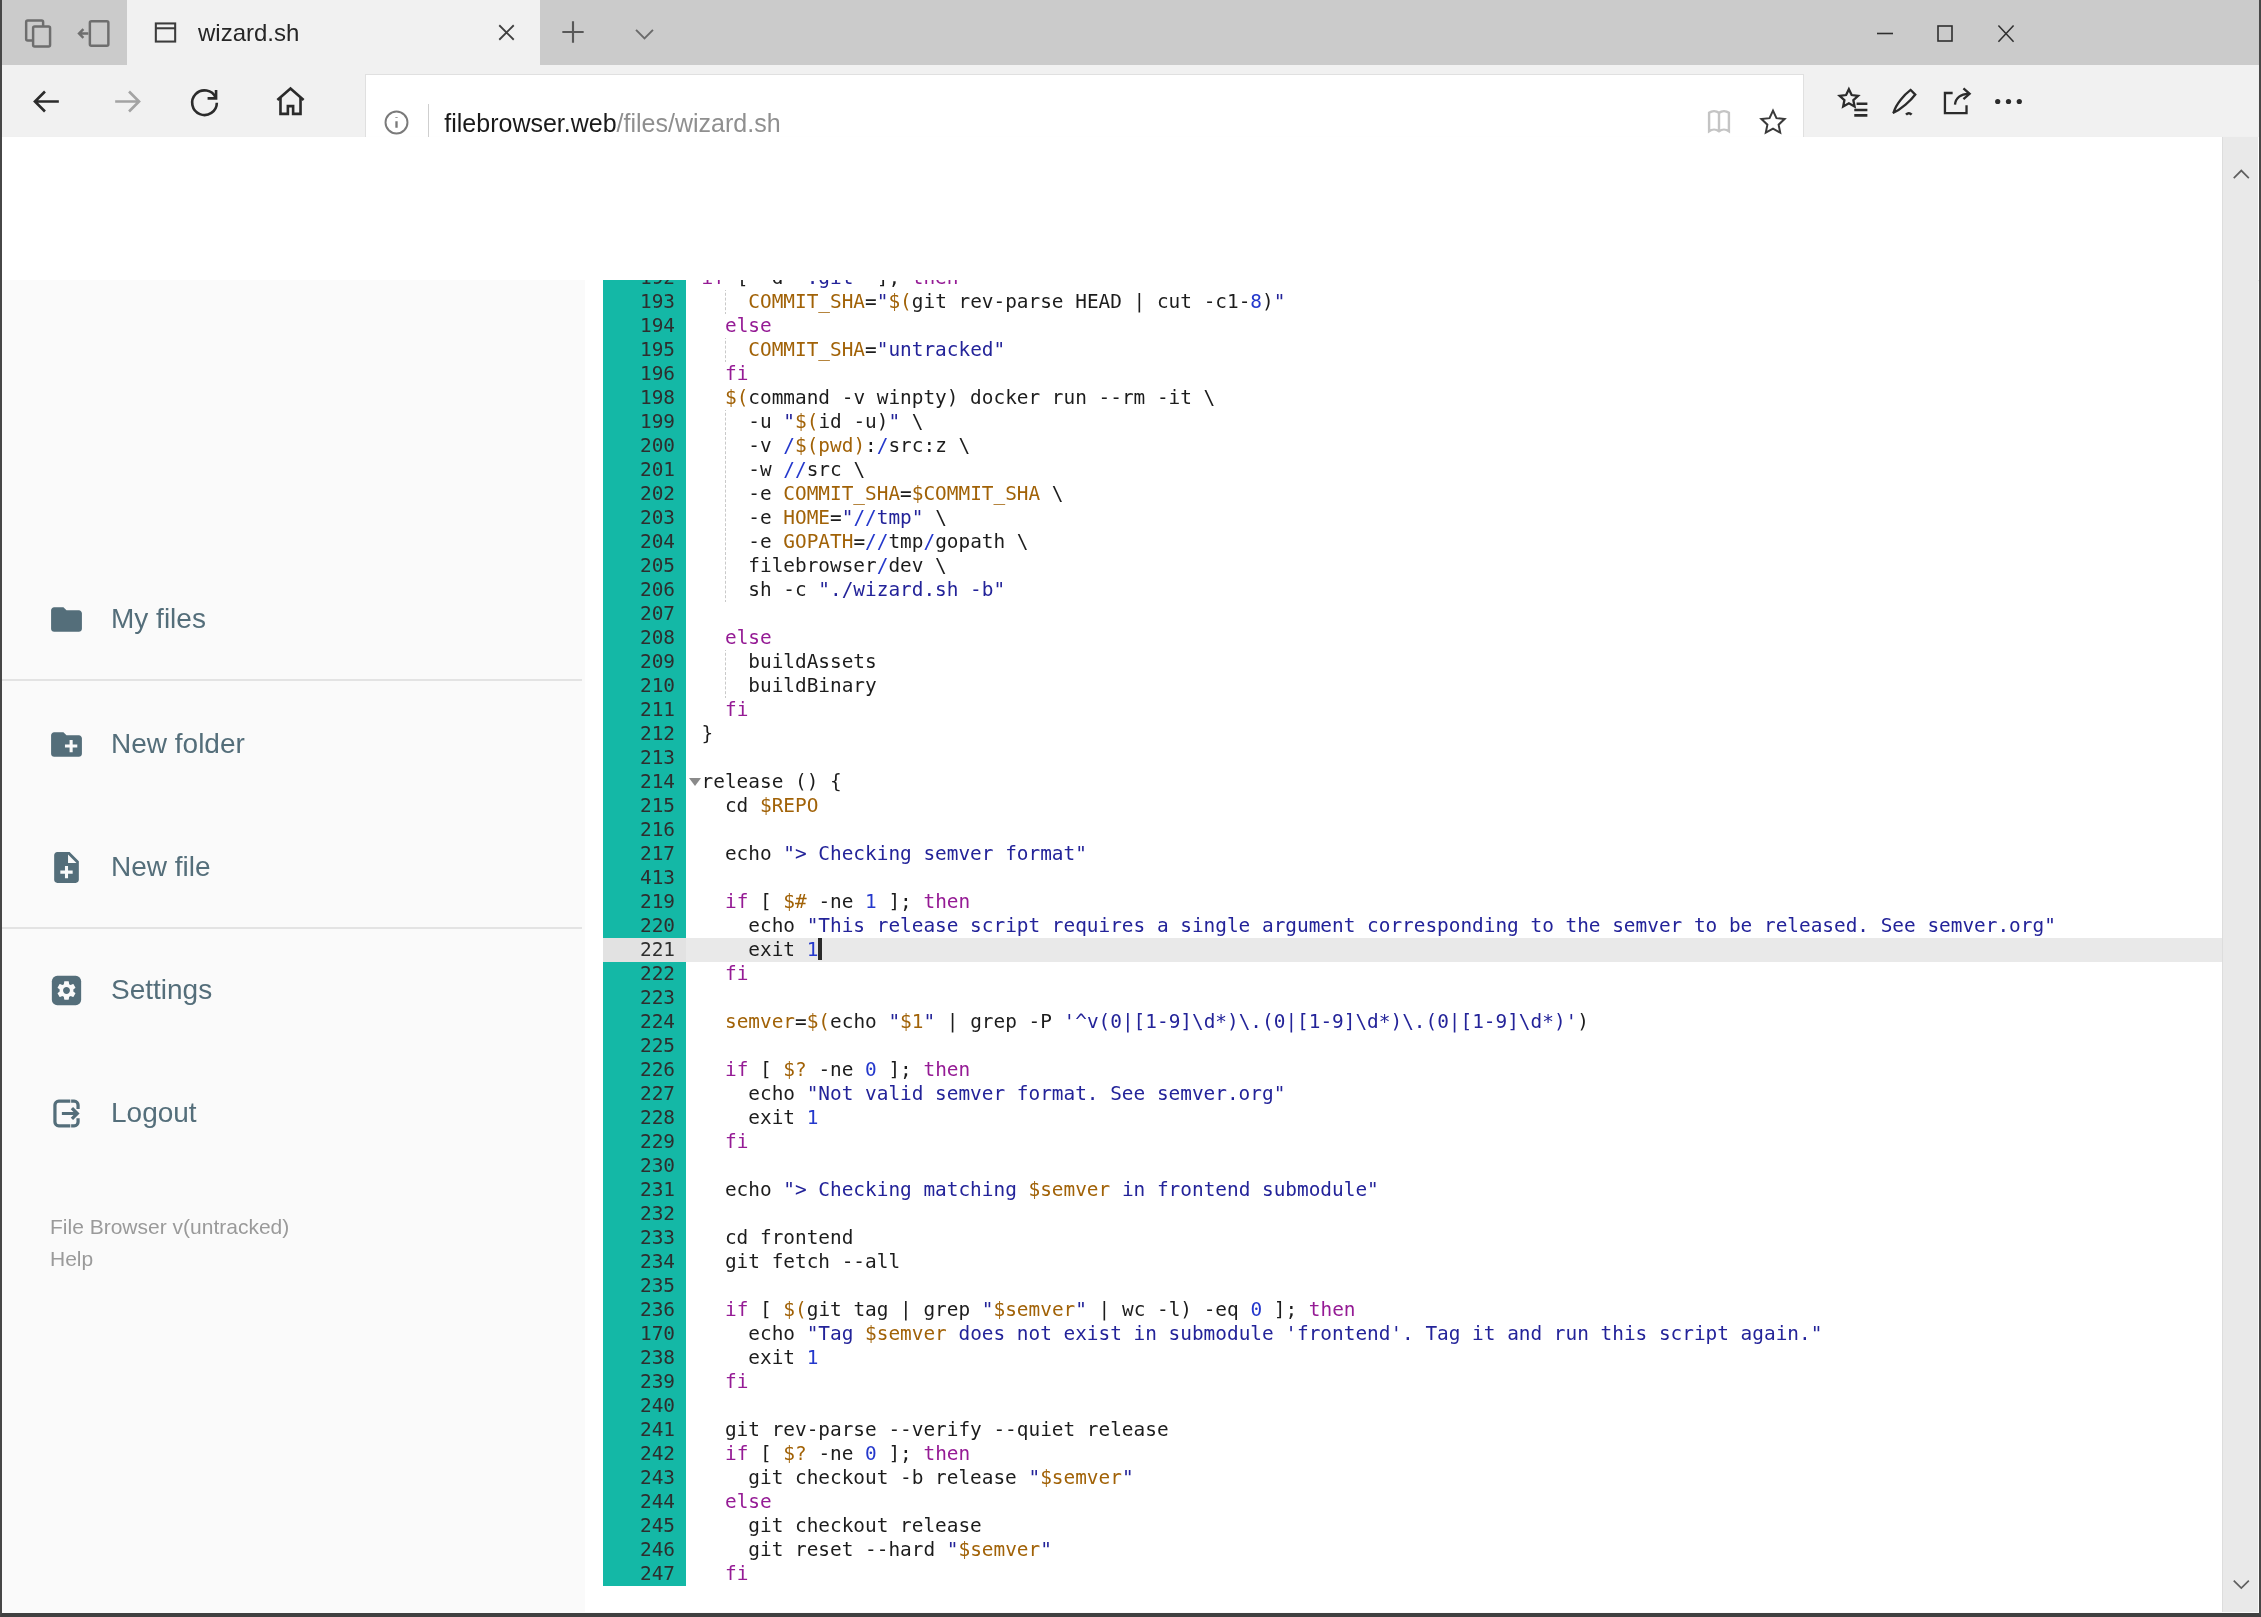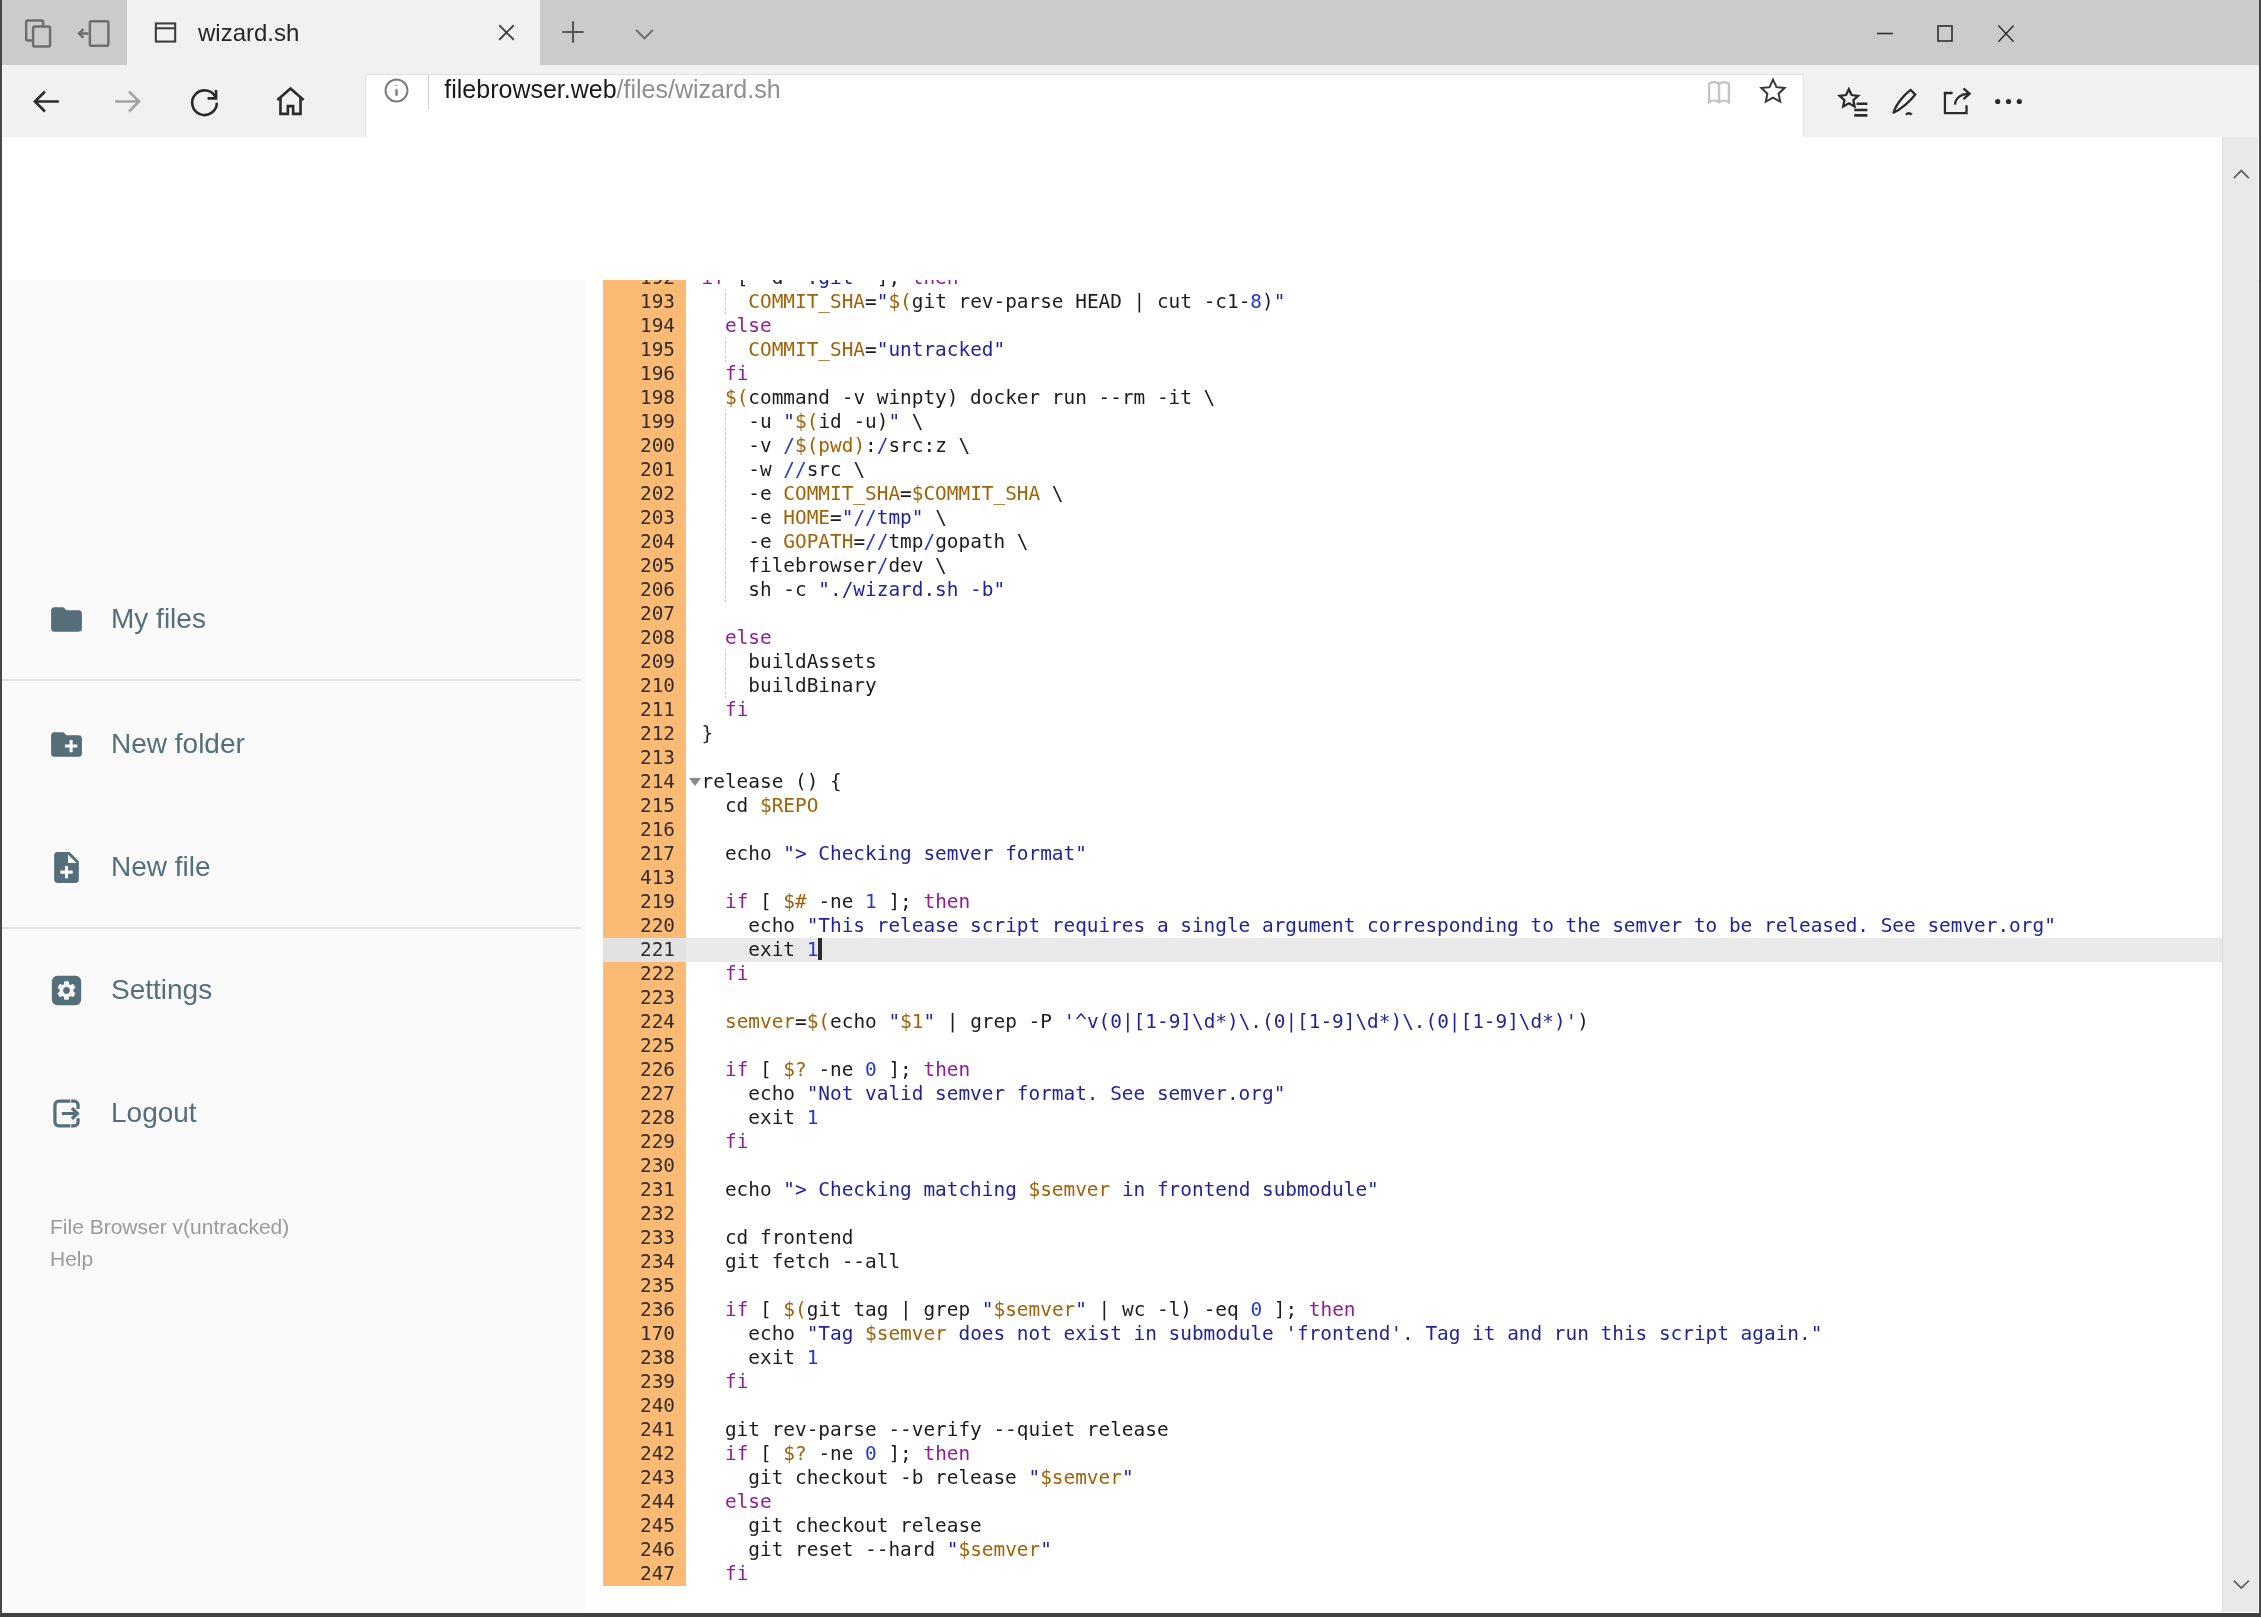--- a/index.html
+++ b/index.html
@@ -13,21 +13,21 @@
   .tab{position:absolute;left:125px;top:0;width:413px;height:65px;background:#f1f1f1;display:flex;align-items:center;}
   .tabdoc{margin-left:24px;width:29px;height:29px;color:#3c3c3c;}
   .tabtitle{margin-left:18px;font-size:24px;color:#262626;}
   .tabclose{position:absolute;right:19.4px;top:18px;width:29px;height:29px;color:#404040;}
   .newtab{position:absolute;left:555px;top:16px;width:32px;height:32px;color:#585858;}
   .tabchev{position:absolute;left:628px;top:19.4px;width:29px;height:29px;color:#6a6a6a;}
   .winbtn{position:absolute;top:0;width:60px;height:65px;display:flex;align-items:center;justify-content:center;color:#2f2f2f;}
   
   .navbar{position:absolute;left:0;top:65px;width:100%;height:73px;background:#f1f1f1;}
   .navicon{position:absolute;top:18px;width:37px;height:37px;color:#2b2b2b;}
-  .urlbox{position:absolute;left:363px;top:9px;width:1439px;height:65px;background:#fff;border:0.8px solid #e0e0e0;box-sizing:border-box;display:flex;align-items:flex-start;}
+  .urlbox{position:absolute;left:363px;top:9px;width:1439px;height:65px;background:#fff;border:0.8px solid #e0e0e0;box-sizing:border-box;display:flex;align-items:flex-end;}
   .urlinfo{margin-left:14.5px;width:31px;height:31px;color:#7a7a7a;flex:none;}
   .urlsep{width:0.8px;height:34px;background:#cfcfcf;margin-left:16px;flex:none;}
   .urltext{margin-left:16px;font-size:25px;white-space:nowrap;flex:1;overflow:hidden;}
   .urldomain{color:#1a1a1a;} .urlpath{color:#8f8f8f;}
   .urlbook{width:34px;height:34px;color:#c4c4c4;flex:none;margin-right:21px;}
   .urlstar{width:32px;height:32px;color:#3a3a3a;flex:none;margin-right:14.5px;}
   
   .appheader{position:absolute;left:0;top:137px;width:100%;height:143px;background:#fff;border-bottom:1.6px solid #e6e6e6;box-shadow:0 2.4px 4.8px rgba(0,0,0,.05);}
   .logo{position:absolute;left:34px;top:173px;width:60px;height:60px;border-radius:50%;border:7.3px solid #2b7cea;background:#fff;overflow:hidden;}
   .logoshadow{position:absolute;left:22.6px;top:24px;width:65px;height:65px;background:#dcdcdc;transform:rotate(45deg);}
@@ -47,21 +47,21 @@
   .sidebar{position:absolute;left:0;top:280px;width:583px;height:1332px;background:#fafafa;text-decoration:underline;}
   .sitem{position:absolute;left:46px;height:40px;display:flex;align-items:center;}
   .sicon{width:37px;height:37px;flex:none;color:#546e7a;}
   .slabel{margin-left:26px;font-size:28px;color:#546e7a;white-space:nowrap;}
   .sdivider{position:absolute;left:0;width:580px;height:1.6px;background:#e3e3e3;}
   .scredit{position:absolute;left:48px;font-size:21px;color:#9a9a9a;white-space:nowrap;}
   
   .editor{position:absolute;left:583px;top:280px;width:1637px;height:1332px;background:#fff;overflow:hidden;}
   .lines{position:absolute;left:0;top:-14.5px;right:0;}
   .row{display:flex;height:24px;}
-  .gut{flex:none;width:72px;margin-left:18px;padding-right:11.3px;background:#fdba74;
+  .gut{flex:none;width:72px;margin-left:18px;padding-right:11.3px;background:#14b8a6;
        font:19.4px/24px "DejaVu Sans Mono",monospace;color:#2e2e2e;text-align:right;position:relative;}
   .code{flex:1;margin:0;padding-left:15.3px;font:19.4px/24px "DejaVu Sans Mono",monospace;color:#1c1c1c;
         white-space:pre;position:relative;overflow:hidden;}
   .row.act .code{background:#e9e9e9;}
   .row.act .gut{background:#e2e2e2;}
   .t-p{color:#1c1c1c;} .t-k{color:#951b95;} .t-v{color:#a16207;} .t-s{color:#232399;} .t-n{color:#2438cc;}
   .guide{position:absolute;left:calc(15.3px + 2ch);top:-1.6px;bottom:-1.6px;border-left:0.8px dashed #c9c9c9;}
   .fold{position:absolute;right:-14.5px;top:8px;width:0;height:0;border-left:6.5px solid transparent;border-right:6.5px solid transparent;border-top:8px solid #8a8a8a;}
   .cursor{display:inline-block;width:3.2px;height:22px;background:#2b2b2b;vertical-align:-4px;}
 </style>

